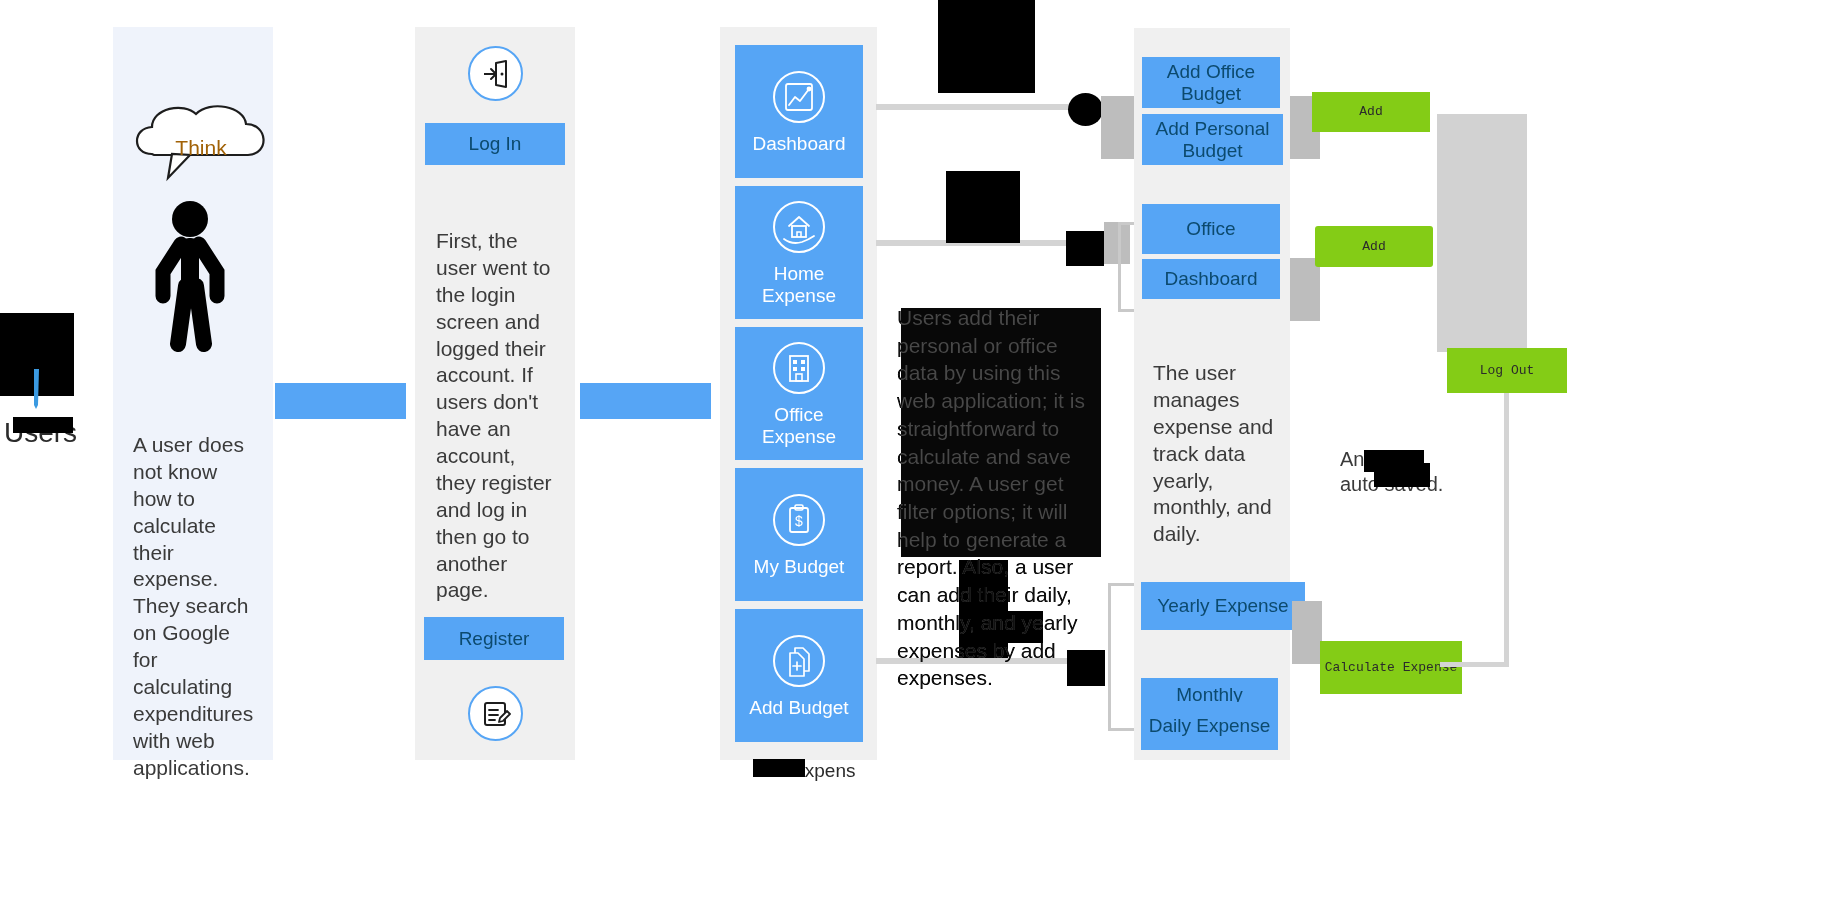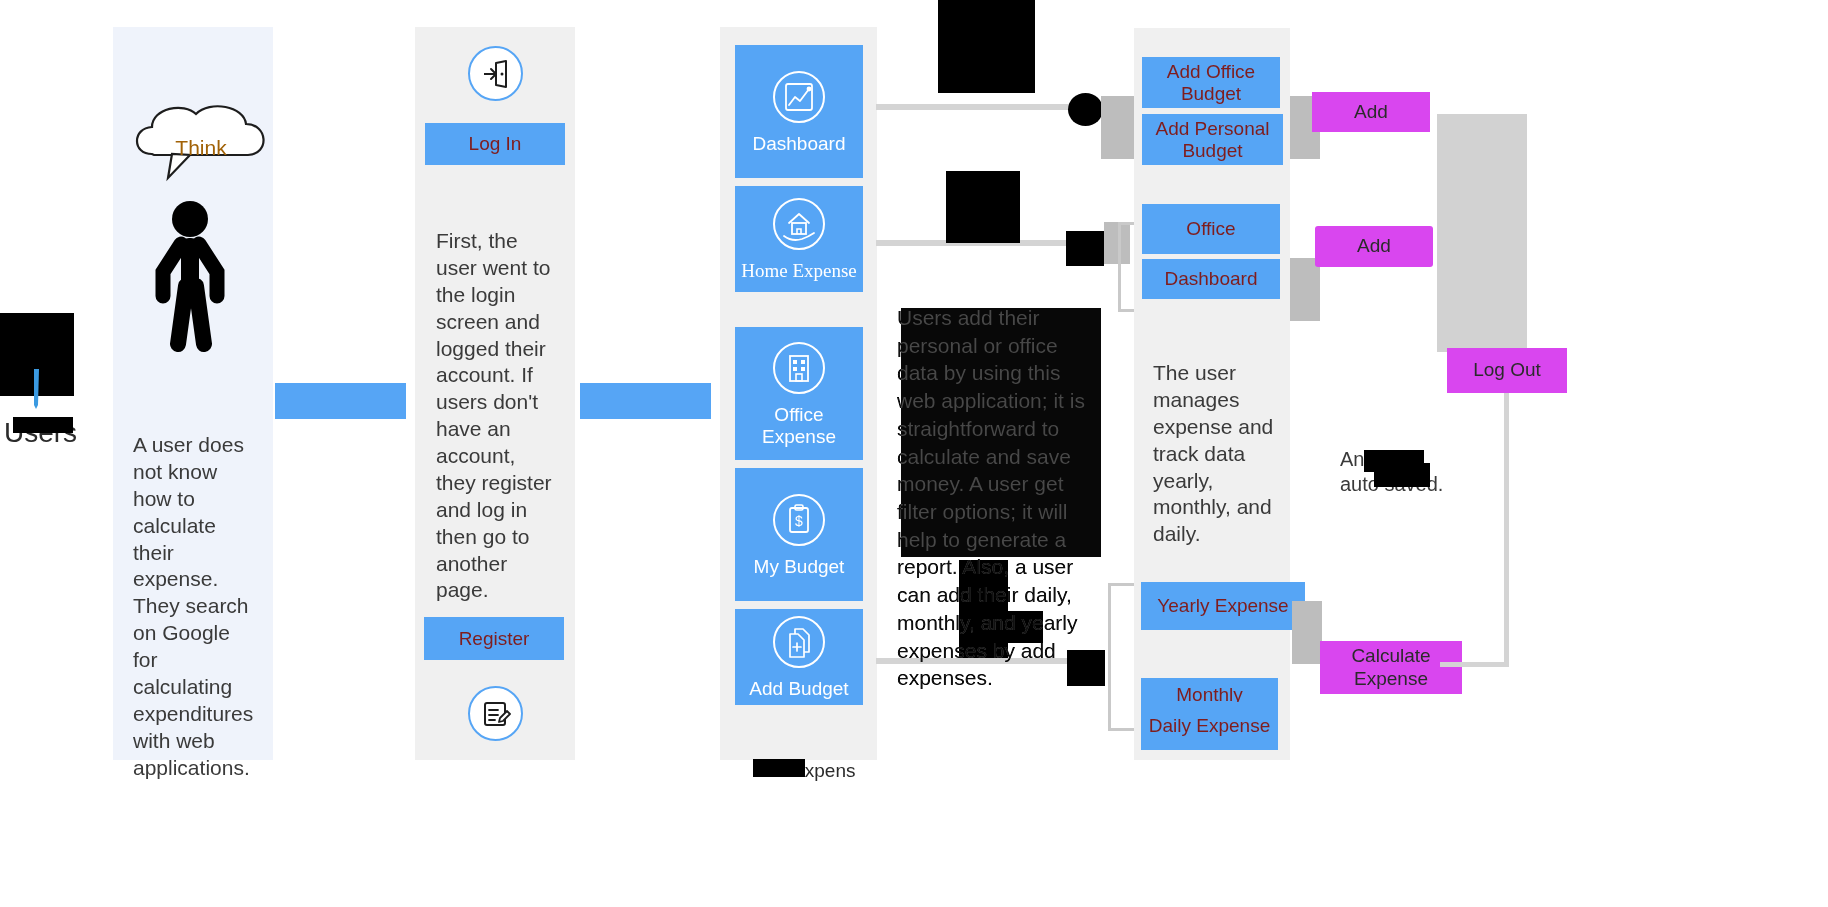--- a/index.html
+++ b/index.html
@@ -17,29 +17,29 @@
   
   .tile{
     background:#56a5f5;color:#ffffff;
     display:flex;flex-direction:column;align-items:center;justify-content:center;
     text-align:center;box-sizing:border-box;
   }
   .tile .tile-label{font-size:19px;line-height:1.15;}
   .tile svg{display:block;}
 
   .pill{
-    background:#56a5f5;color:#7f1d1d;
+    background:#56a5f5;color:#0c4a6e;
     display:flex;align-items:center;justify-content:center;
     text-align:center;font-size:19px;line-height:1.15;box-sizing:border-box;
   }
 
   .lightbox{
-    background:#d946ef;color:#2b2b2b;
+    background:#84cc16;color:#2b2b2b;
     display:flex;align-items:center;justify-content:center;
-    text-align:center;font-size:19px;line-height:1.2;box-sizing:border-box;
+    text-align:center;font-size:13px;line-height:1.2;box-sizing:border-box;font-family:Liberation Mono, monospace;
   }
 
   .bodytext{
     color:#3a3a3a;font-size:21px;line-height:1.28;
   }
 
   .circle-icon{
     border:2px solid #56a5f5;border-radius:50%;
     display:flex;align-items:center;justify-content:center;
     background:#ffffff;box-sizing:border-box;
@@ -128,21 +128,21 @@
     <svg width="56" height="56" viewBox="0 0 56 56">
       <circle cx="28" cy="28" r="25" fill="none" stroke="#fff" stroke-width="2"></circle>
       <rect x="15" y="15" width="26" height="26" rx="2" fill="none" stroke="#fff" stroke-width="1.8"></rect>
       <path d="M18 36 L24 28 L29 32 L38 20" fill="none" stroke="#fff" stroke-width="1.8" stroke-linecap="round" stroke-linejoin="round"></path>
       <circle cx="38" cy="20" r="2.4" fill="#fff"></circle>
     </svg>
   </span>
   <span class="tile-label" style="margin-top:8px;">Dashboard</span>
 </div>
 
-<div class="abs tile" style="left:735px;top:186px;width:128px;height:106px;font-family:Liberation Serif, serif;">
+<div class="abs tile" style="left:735px;top:186px;width:128px;height:133px;">
   <span>
     <svg width="56" height="56" viewBox="0 0 56 56">
       <circle cx="28" cy="28" r="25" fill="none" stroke="#fff" stroke-width="2"></circle>
       <path d="M18 27 L28 18 L38 27" fill="none" stroke="#fff" stroke-width="1.8" stroke-linecap="round" stroke-linejoin="round"></path>
       <rect x="21" y="27" width="14" height="11" fill="none" stroke="#fff" stroke-width="1.8"></rect>
       <path d="M26 38 v-5 h4 v5" fill="none" stroke="#fff" stroke-width="1.6"></path>
       <path d="M13 40 q8 6 18 3 q6 -2 12 -6" fill="none" stroke="#fff" stroke-width="1.8" stroke-linecap="round"></path>
     </svg>
   </span>
   <span class="tile-label" style="margin-top:8px;">Home Expense</span>
@@ -168,21 +168,21 @@
     <svg width="56" height="56" viewBox="0 0 56 56">
       <circle cx="28" cy="28" r="25" fill="none" stroke="#fff" stroke-width="2"></circle>
       <rect x="19" y="16" width="18" height="24" rx="2" fill="none" stroke="#fff" stroke-width="1.8"></rect>
       <rect x="24" y="13" width="8" height="5" rx="1.5" fill="none" stroke="#fff" stroke-width="1.6"></rect>
       <text x="28" y="34" font-size="14" fill="#fff" text-anchor="middle" font-family="Liberation Sans, sans-serif">$</text>
     </svg>
   </span>
   <span class="tile-label" style="margin-top:8px;">My Budget</span>
 </div>
 
-<div class="abs tile" style="left:735px;top:609px;width:128px;height:96px;">
+<div class="abs tile" style="left:735px;top:609px;width:128px;height:133px;">
   <span>
     <svg width="56" height="56" viewBox="0 0 56 56">
       <circle cx="28" cy="28" r="25" fill="none" stroke="#fff" stroke-width="2"></circle>
       <path d="M24 15 h8 l6 6 v17 h-14 Z" fill="none" stroke="#fff" stroke-width="1.7" stroke-linejoin="round"></path>
       <path d="M19 20 h8 l6 6 v17 h-14 Z" fill="#56a5f5" stroke="#fff" stroke-width="1.7" stroke-linejoin="round"></path>
       <path d="M26 29 v8 M22 33 h8" stroke="#fff" stroke-width="1.7" stroke-linecap="round"></path>
     </svg>
   </span>
   <span class="tile-label" style="margin-top:8px;">Add Budget</span>
 </div>

